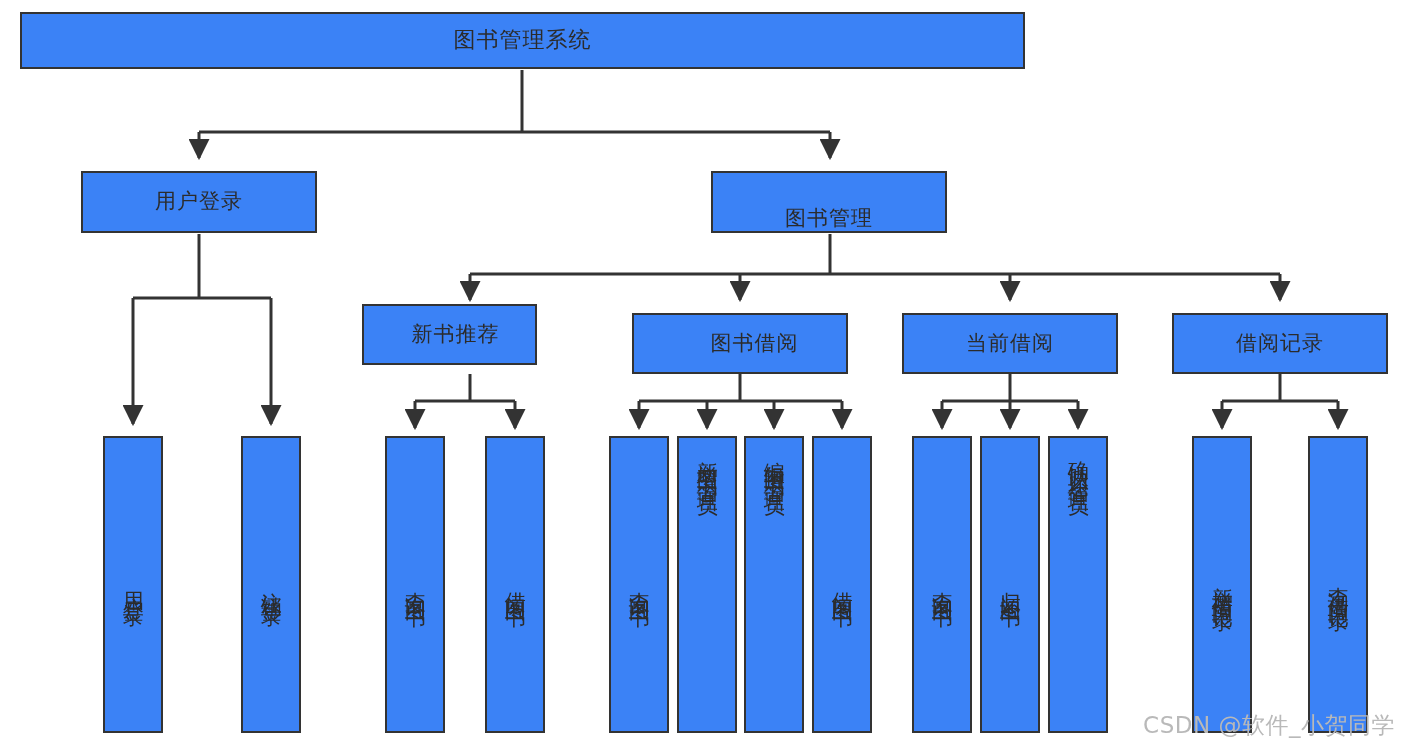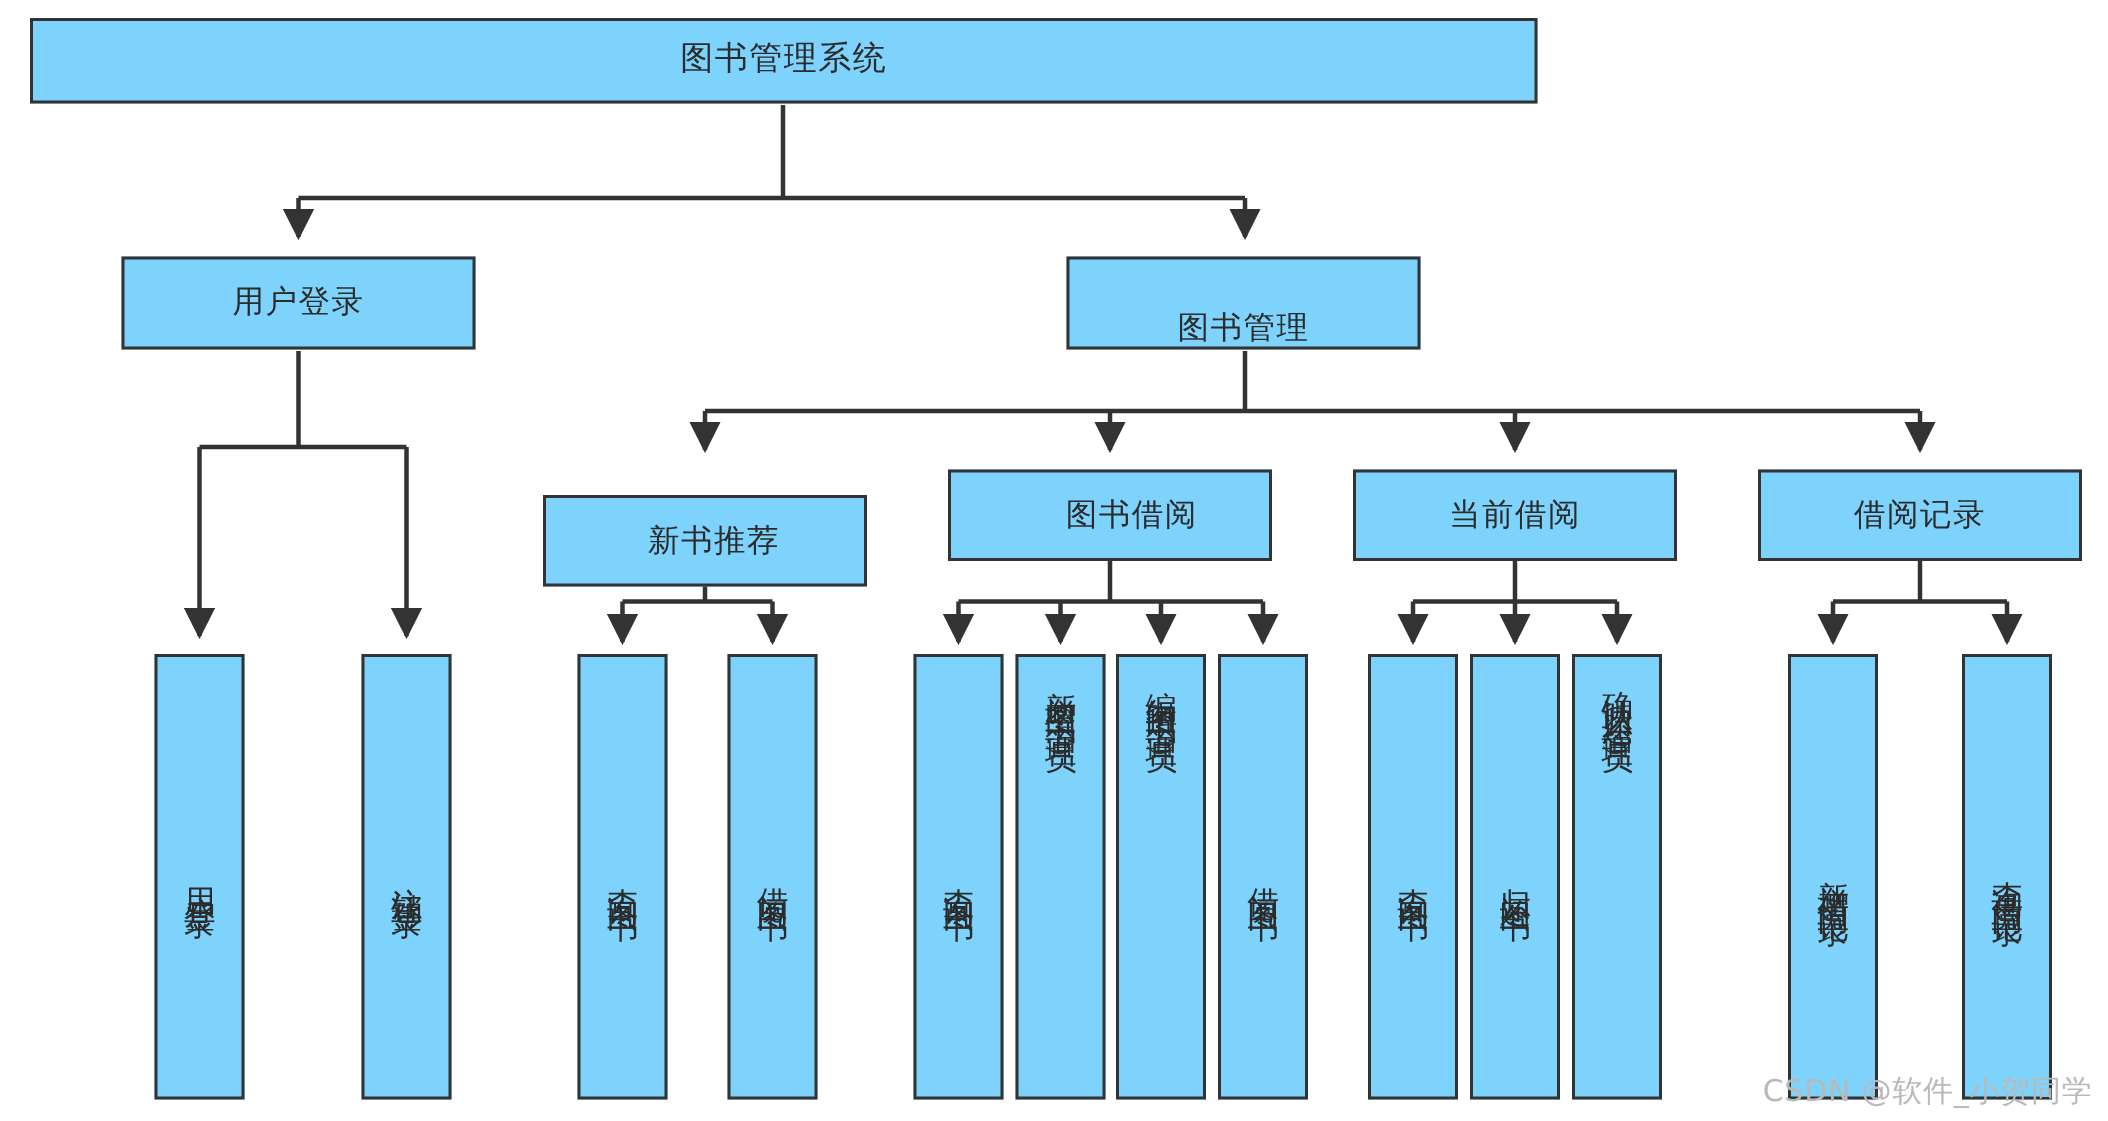--- a/index.html
+++ b/index.html
@@ -22,21 +22,21 @@
     left: 0;
     top: 0;
     width: 1405px;
     height: 747px;
     pointer-events: none;
   }
   .node {
     position: absolute;
     box-sizing: border-box;
     border: 2px solid #333333;
-    background: #7dd3fc;
+    background: #3b82f6;
     display: flex;
     align-items: center;
     justify-content: center;
     color: #2b2b2b;
     text-align: center;
   }
   .node.horiz {
     font-size: 21px;
     line-height: 1.2;
     letter-spacing: 1px;
@@ -58,21 +58,21 @@
   .node.vert.toptext {
     justify-content: flex-start;
   }
   .vert-label {
     display: block;
   }
   #watermark {
     position: absolute;
     right: 10px;
     bottom: 6px;
-    font-size: 20px;
+    font-size: 23px;
     color: #b9b9b9;
     letter-spacing: 0.5px;
     white-space: nowrap;
     font-family: "DejaVu Sans", "Liberation Sans", sans-serif;
   }
 </style>
 </head>
 <body>
 
 <div id="canvas">
@@ -131,21 +131,21 @@
     <span>图书管理系统</span>
   </div>
 
   <div class="node horiz" style="left:81px; top:171px; width:236px; height:62px;">
     <span>用户登录</span>
   </div>
   <div class="node horiz" style="left:711px; top:171px; width:236px; height:62px;align-items:flex-end;">
     <span>图书管理</span>
   </div>
 
-  <div class="node horiz" style="left:362px; top:330px; width:216px; height:61px;padding-left:12px;">
+  <div class="node horiz" style="left:362px; top:304px; width:175px; height:61px;padding-left:12px;">
     <span>新书推荐</span>
   </div>
   <div class="node horiz" style="left:632px; top:313px; width:216px; height:61px;padding-left:29px;">
     <span>图书借阅</span>
   </div>
   <div class="node horiz" style="left:1172px; top:313px; width:216px; height:61px;">
     <span>借阅记录</span>
   </div>
   <div class="node horiz" style="left:902px; top:313px; width:216px; height:61px;">
     <span>当前借阅</span>

